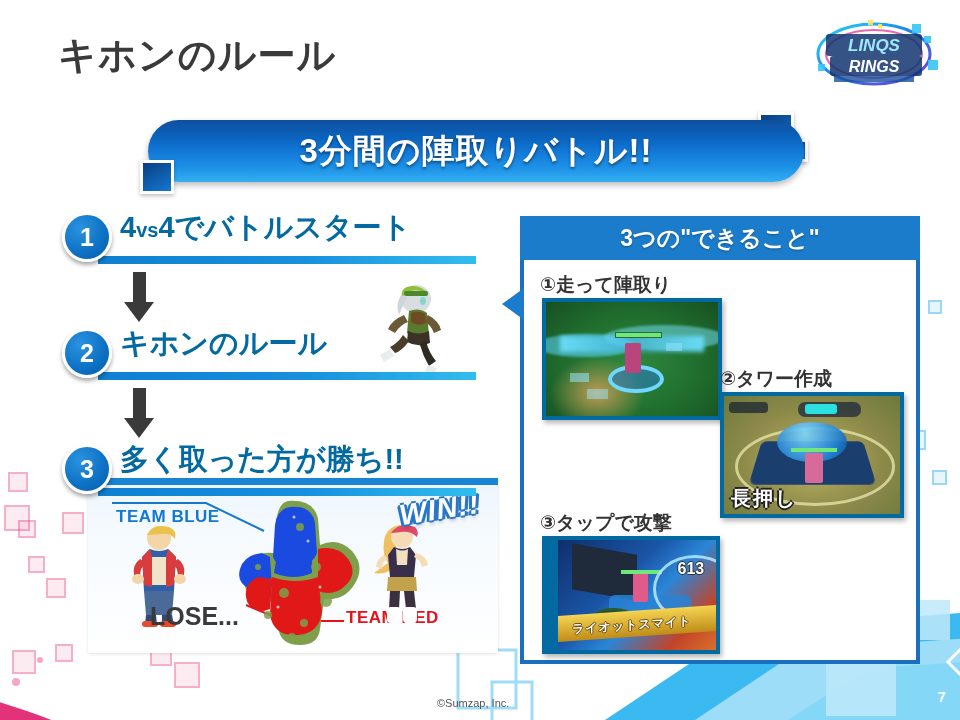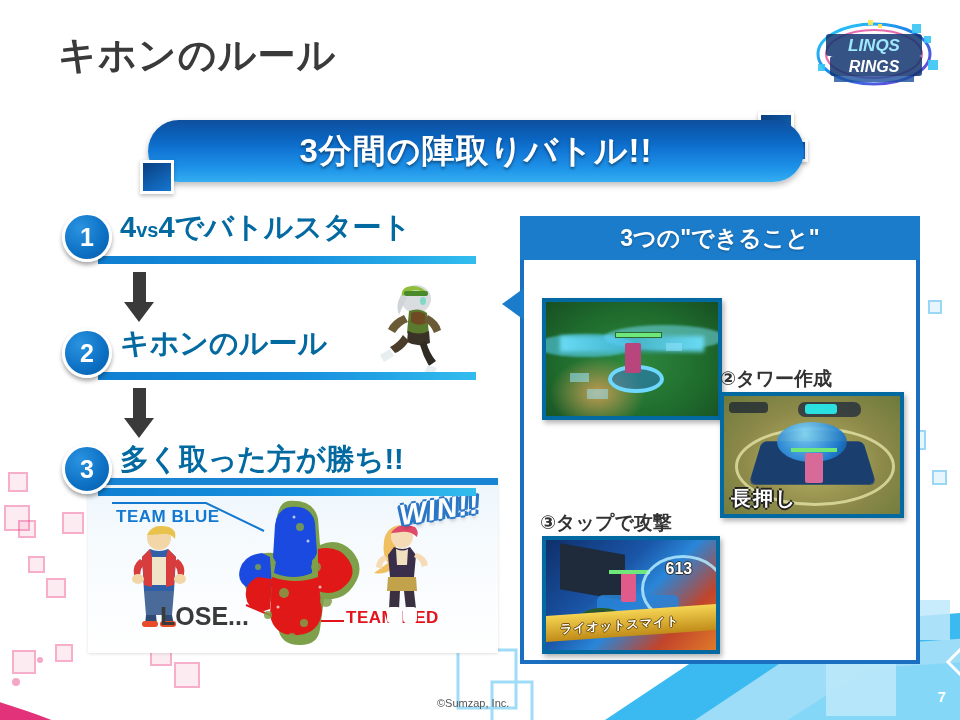--- a/index.html
+++ b/index.html
@@ -75,21 +75,21 @@
 
   
   .result-panel{
     position:absolute;left:88px;top:478px;width:410px;height:168px;
     background:linear-gradient(180deg,#eef6fc 0%,#f7fbfe 40%,#ffffff 100%);
     border-top:7px solid #1a84d4;
     box-shadow:0 1px 3px rgba(0,0,0,.12);
   }
   .team-blue-label{position:absolute;left:28px;top:22px;color:#1378cf;font-size:17px;font-weight:bold;letter-spacing:.5px;}
   .team-red-label{position:absolute;left:258px;top:123px;color:#e4121b;font-size:17px;font-weight:bold;letter-spacing:.5px;}
-  .lose-text{position:absolute;left:72px;top:117px;color:#3a3a3a;font-size:25px;font-weight:bold;}
+  .lose-text{position:absolute;left:62px;top:117px;color:#3a3a3a;font-size:25px;font-weight:bold;}
   .win-text{
     position:absolute;right:18px;top:8px;color:#fff;font-size:29px;font-weight:bold;font-style:italic;
     transform:rotate(-9deg);
     text-shadow:-2px 0 #2b77c6,0 2px #2b77c6,2px 0 #2b77c6,0 -2px #2b77c6,
                 -3px 1px #2b77c6,3px 1px #2b77c6,0 4px 4px rgba(0,0,0,.2);
     letter-spacing:1px;
   }
   .map-art{position:absolute;left:140px;top:12px;width:140px;height:152px;}
   .char-lose{position:absolute;left:38px;top:38px;width:66px;height:104px;}
   .char-win{position:absolute;left:282px;top:34px;width:62px;height:108px;}
@@ -130,21 +130,21 @@
   .g2{width:100%;height:100%;background:
       radial-gradient(ellipse at 50% 55%,#b9b564 0%,#8e8a4a 55%,#6c7a3c 100%);
     position:relative;}
   .towerbase{position:absolute;left:18%;top:36%;width:64%;height:38%;background:#1a3f6e;border-radius:6px;transform:perspective(60px) rotateX(18deg);}
   .towerdome{position:absolute;left:30%;top:22%;width:40%;height:34%;background:radial-gradient(circle at 40% 30%,#7fd8ff,#1e7ed4 70%,#12538f);border-radius:50%;opacity:.9;}
   .jp-overlay{position:absolute;left:4%;bottom:2%;font-size:20px;font-weight:bold;color:#fff;text-shadow:-2px 0 #222,2px 0 #222,0 2px #222,0 -2px #222;letter-spacing:2px;}
 
   
   .g3{width:100%;height:100%;background:
       linear-gradient(135deg,#0f2f6b 0%,#1a56a8 38%,#2a86d8 55%,#c2442a 78%,#e07a2a 100%);
-    position:relative;}
+    position:relative;margin-left:12px;}
   .skillbar{position:absolute;left:0;bottom:12%;width:100%;height:24%;background:linear-gradient(180deg,#f5d453,#c08c18);transform:skewY(-4deg);}
   .skilltext{position:absolute;left:8%;bottom:15%;font-size:12px;font-weight:bold;color:#fff;text-shadow:-1px 0 #6b4a05,1px 0 #6b4a05,0 1px #6b4a05,0 -1px #6b4a05;letter-spacing:1px;transform:skewY(-4deg);}
   .dmg{position:absolute;right:14%;top:18%;font-size:16px;font-weight:bold;color:#fff;text-shadow:-1px 0 #333,1px 0 #333,0 1px #333,0 -1px #333;}
 
   
   .copyright{position:absolute;left:437px;top:697px;font-size:11px;color:#555;}
   .page-num{position:absolute;right:14px;top:688px;font-size:15px;font-weight:bold;color:#fff;}
 </style>
 </head>
 <body>
@@ -352,20 +352,21 @@
     <div class="lose-text">LOSE...</div>
     <div class="win-text">WIN!!</div>
   </div>
 
   <div class="right-panel">
     <div class="rp-header">
       <span class="rp-header-text">3つの"できること"</span>
     </div>
     <div class="rp-notch"></div>
 
+    <div class="cap" style="left:16px;top:52px;">①走って陣取り</div>
     <div class="shot" style="left:18px;top:78px;width:180px;height:122px;">
       <div class="img">
         <div class="g1">
           <div class="trail" style="left:-6%;top:28%;width:58%;height:20%;background:rgba(90,215,255,.55);"></div>
           <div class="trail" style="left:34%;top:20%;width:70%;height:22%;background:rgba(120,230,255,.5);"></div>
           <div style="position:absolute;left:8%;top:30%;width:84%;height:14%;background:linear-gradient(90deg,rgba(110,225,255,.9),rgba(60,180,240,.5),rgba(110,225,255,.9));filter:blur(2px);"></div>
           <div style="position:absolute;left:36%;top:55%;width:28%;height:18%;border:4px solid #6fd8ff;border-radius:50%;background:rgba(40,120,200,.55);"></div>
           <div style="position:absolute;left:46%;top:36%;width:9%;height:26%;background:#b8467c;border-radius:2px;"></div>
           <div class="hpbar" style="left:40%;top:26%;width:26%;"></div>
           <div style="position:absolute;left:14%;top:62%;width:11%;height:8%;background:rgba(150,230,255,.55);"></div>

